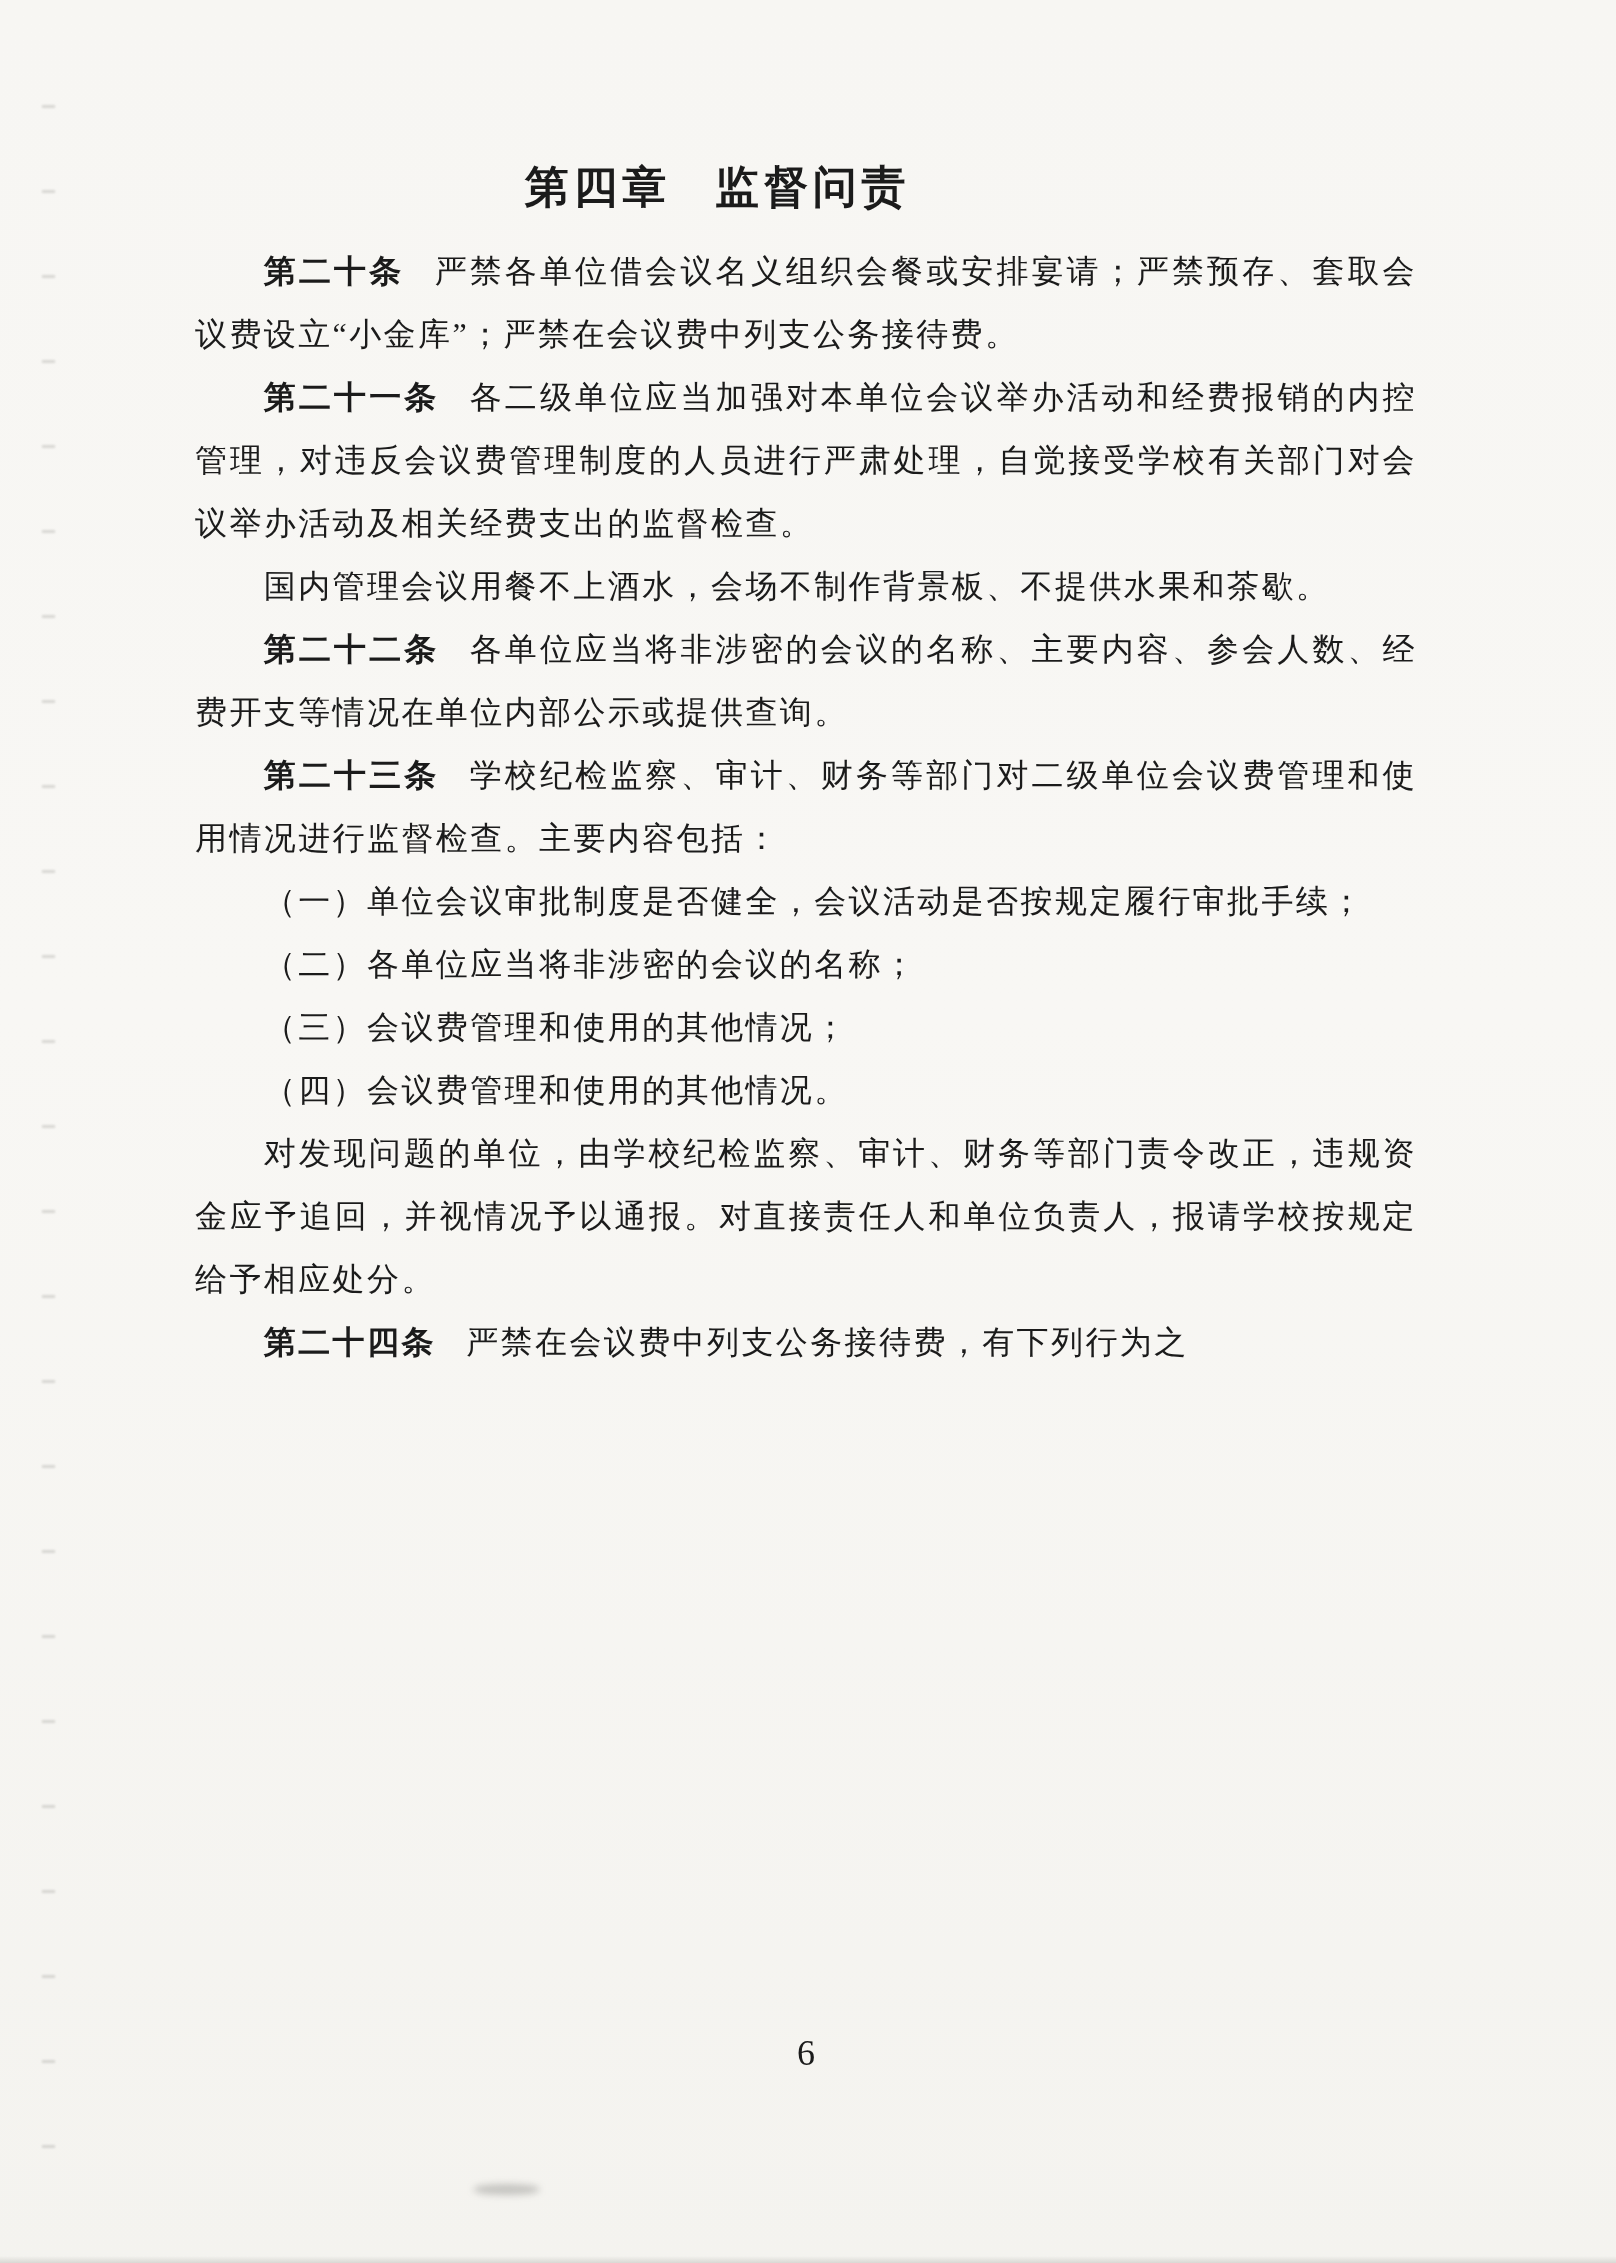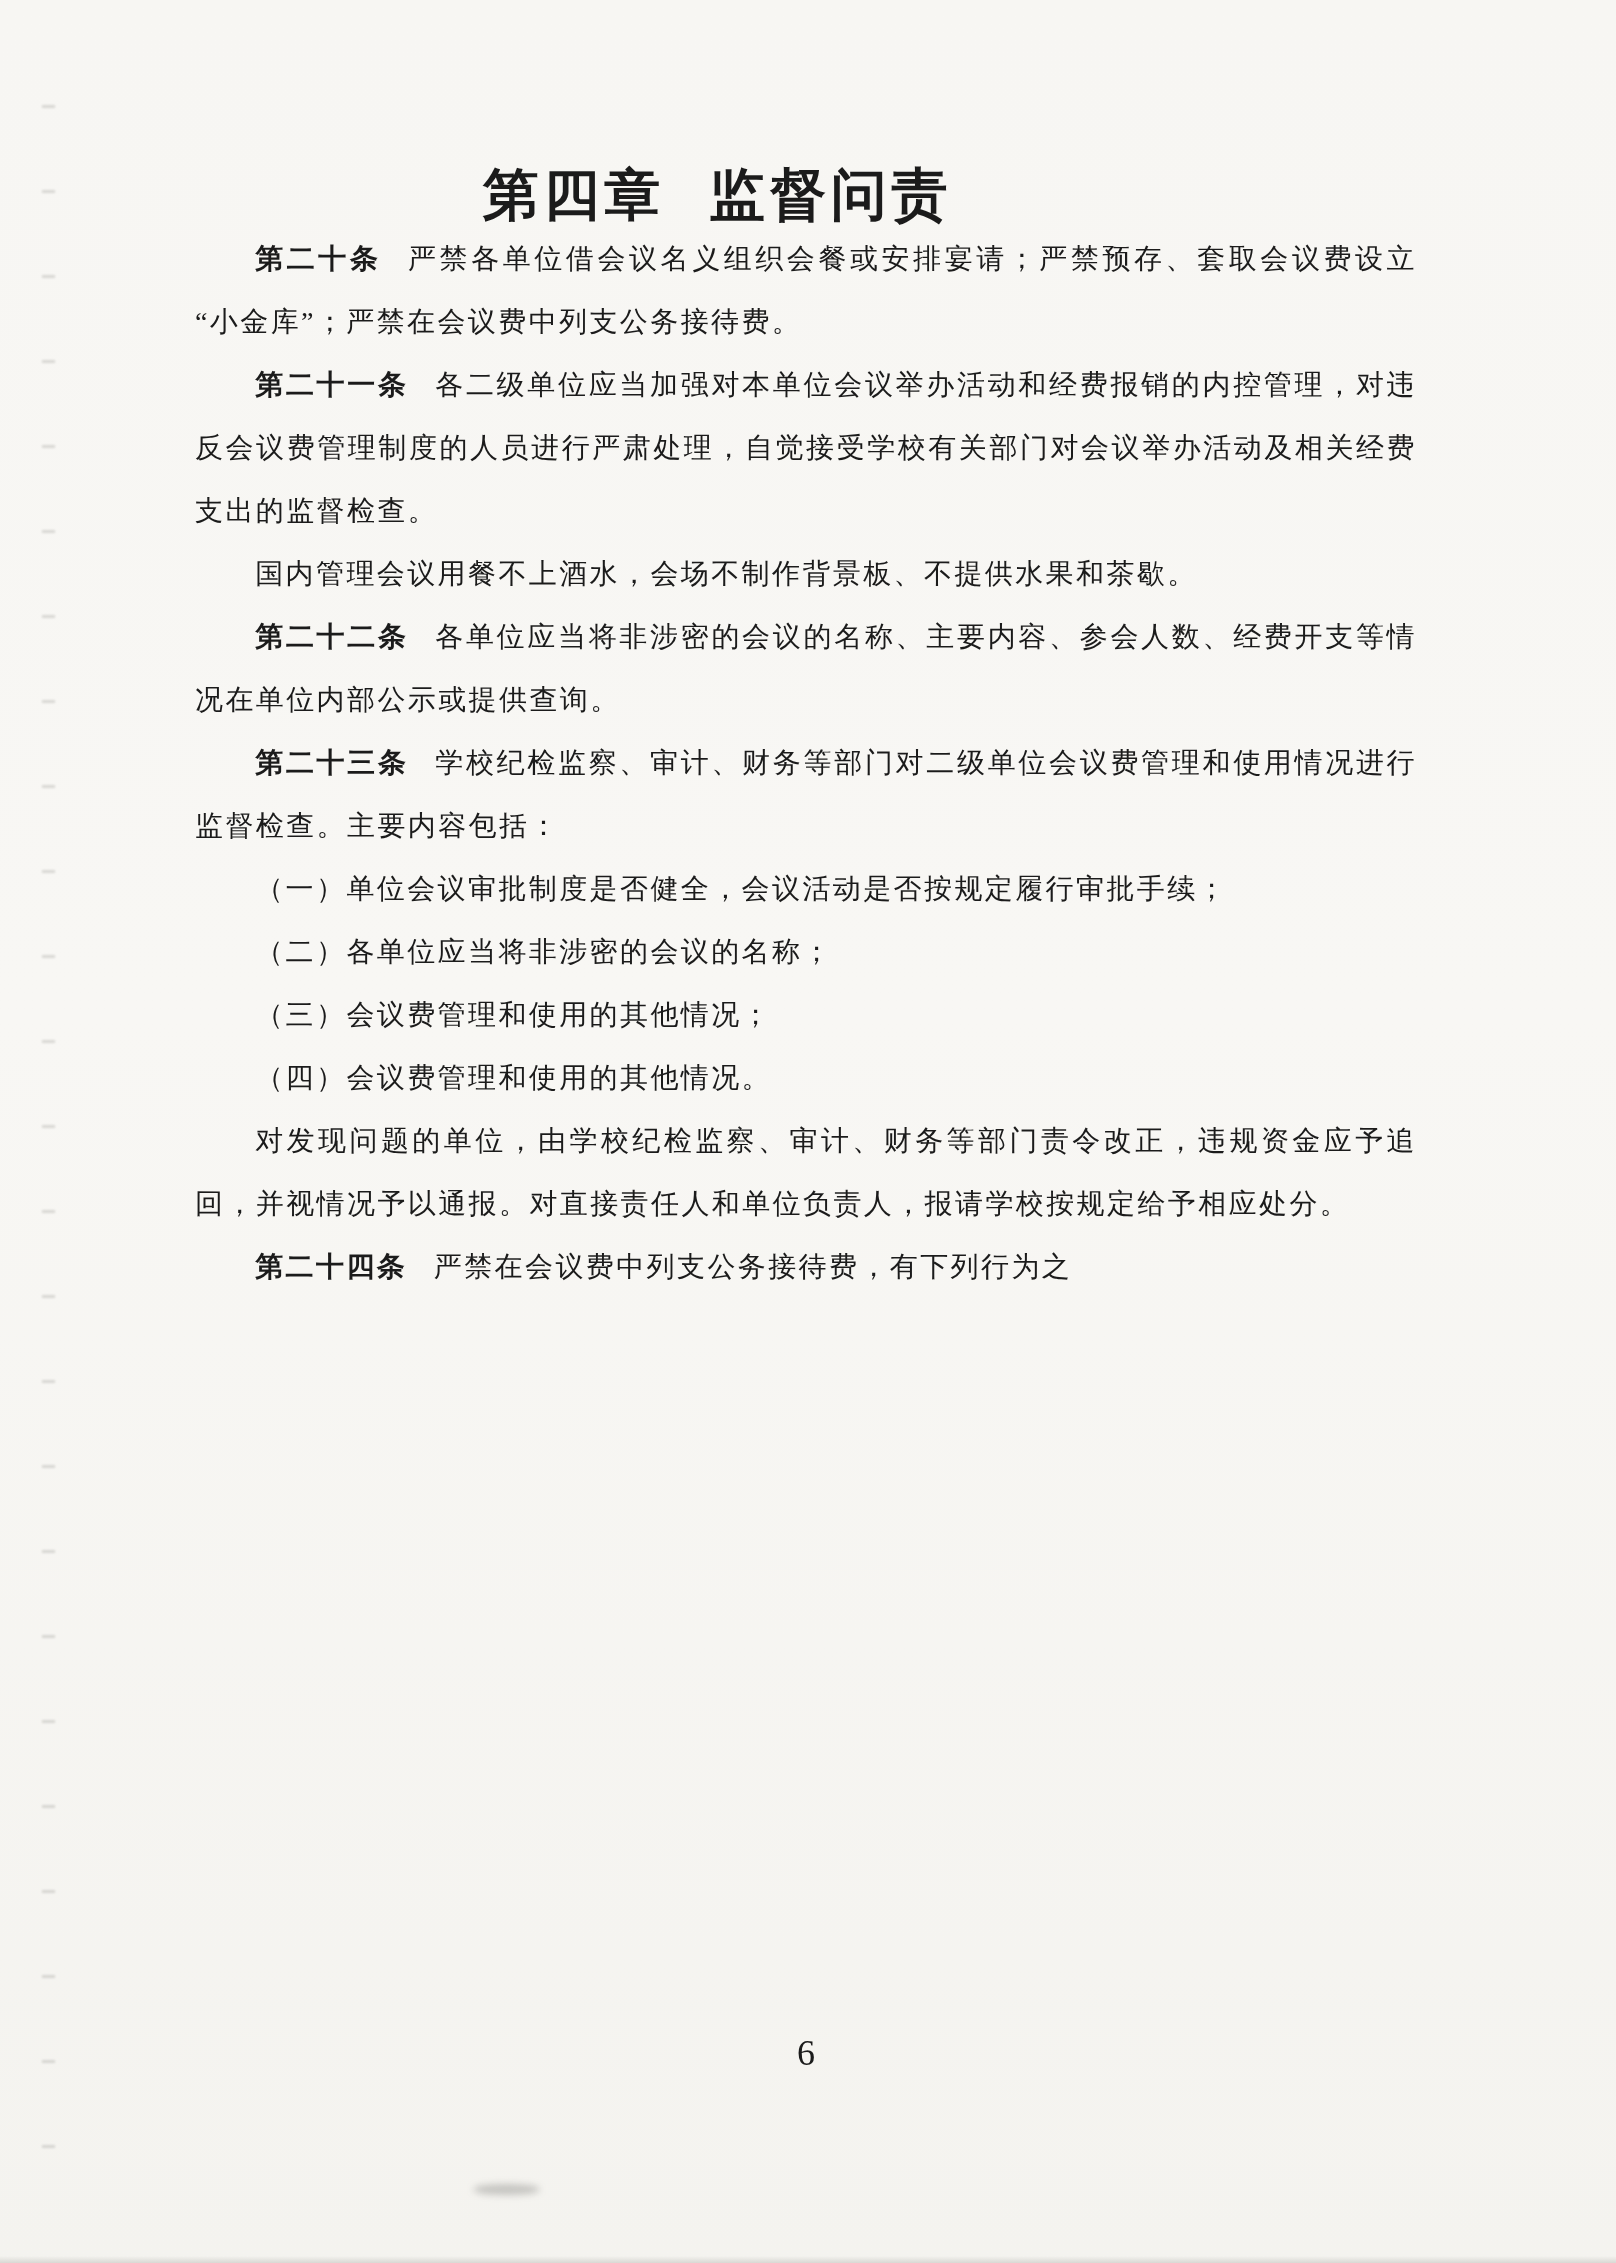--- a/index.html
+++ b/index.html
@@ -24,27 +24,27 @@
     background:rgba(90,90,85,.30); border-radius:50%; filter:blur(3.8px);
   }
   .edge-bottom {
     position:absolute; left:0; bottom:0; width:100%; height:7.6px;
     background:linear-gradient(180deg, transparent, rgba(120,120,115,.25));
   }
   .doc-title {
     position:absolute; top:158px; left:109px; width:1217px;
     text-align:center;
     font-family:"Liberation Sans","DejaVu Sans",sans-serif;
-    font-weight:700; font-size:56px; letter-spacing:4.8px;
+    font-weight:700; font-size:44px; letter-spacing:4.8px;
     white-space:nowrap;
   }
   .doc-title .chapter-no { margin-right:44px; }
   .body-text {
-    position:absolute; top:227px; left:195px; width:1222px;
-    font-size:28px; line-height:63px; letter-spacing:2.4px;
+    position:absolute; top:240px; left:195px; width:1222px;
+    font-size:32px; line-height:63px; letter-spacing:2.4px;
     text-align:justify; text-justify:inter-character;
   }
   .body-text p { margin:0; padding:0; text-indent:2.15em; }
   .body-text p b {
     font-family:"Liberation Sans","DejaVu Sans",sans-serif;
     font-weight:700;
   }
   .body-text p b:not(:empty) { margin-right:0.95em; }
   .page-number {
     position:absolute; top:2032px; left:195px; width:1222px;

